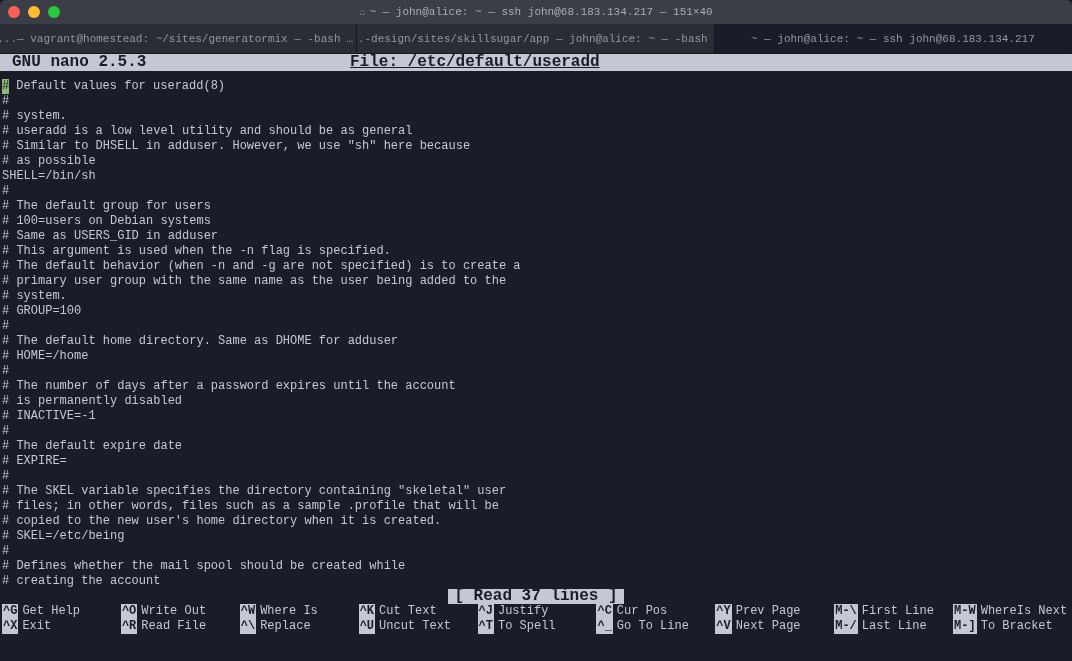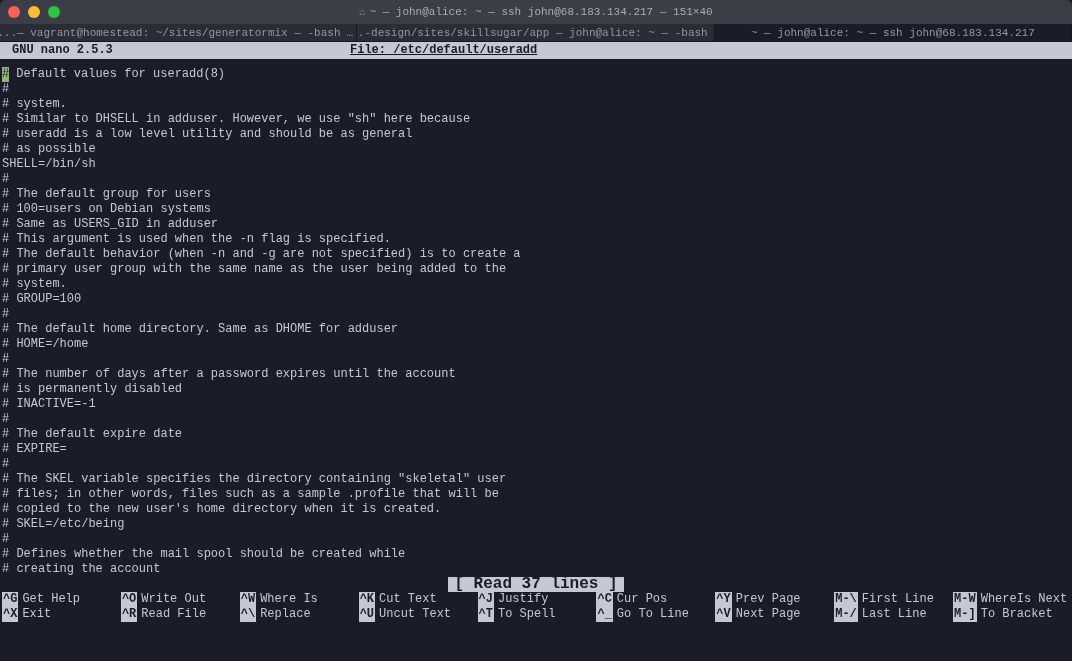--- a/index.html
+++ b/index.html
@@ -32,21 +32,21 @@
       left: 50%;
       transform: translateX(-50%);
       color: #a8abb7;
       font-size: 11px;
       display: flex;
       align-items: center;
       gap: 4px;
     }
     .home-icon { font-size: 10px; color: #8a8d97; }
     .tabbar {
-      height: 18px;
+      height: 30px;
       background: #2a2d36;
       display: flex;
       border-bottom: 1px solid #16181f;
     }
     .tab {
       flex: 1;
       display: flex;
       align-items: center;
       justify-content: center;
       color: #9396a3;
@@ -59,21 +59,21 @@
       padding: 0 12px;
     }
     .tab.active { background: #1a1d29; }
     .tab .ellipsis { padding: 0 6px; }
     .header-line {
       background: #c5c8d4;
       color: #1a1d29;
       height: 17px;
       line-height: 17px;
       display: flex;
-      font-size: 12px;
+      font-size: 16px;
       font-weight: bold;
     }
     .header-left { flex: 0 0 350px; padding-left: 12px; }
     .header-mid { flex: 1; text-decoration: underline; }
     .editor {
       padding: 8px 0 0 0;
       line-height: 15px;
       font-size: 12px;
       color: #c5c8d4;
     }
@@ -145,22 +145,22 @@
 
 <div class="header-line">
   <div class="header-left">  GNU nano 2.5.3</div>
   <div class="header-mid">File: /etc/default/useradd</div>
 </div>
 
 <div class="editor">
   <div class="editor-line"><span class="cursor-cell">#</span><span> Default values for useradd(8)</span></div>
   <div class="editor-line">#</div>
   <div class="editor-line"># system.</div>
+  <div class="editor-line"># useradd is a low level utility and should be as general</div>
   <div class="editor-line"># Similar to DHSELL in adduser. However, we use "sh" here because</div>
-  <div class="editor-line"># useradd is a low level utility and should be as general</div>
   <div class="editor-line"># as possible</div>
   <div class="editor-line">SHELL=/bin/sh</div>
   <div class="editor-line">#</div>
   <div class="editor-line"># The default group for users</div>
   <div class="editor-line"># 100=users on Debian systems</div>
   <div class="editor-line"># Same as USERS_GID in adduser</div>
   <div class="editor-line"># This argument is used when the -n flag is specified.</div>
   <div class="editor-line"># The default behavior (when -n and -g are not specified) is to create a</div>
   <div class="editor-line"># primary user group with the same name as the user being added to the</div>
   <div class="editor-line"># system.</div>

